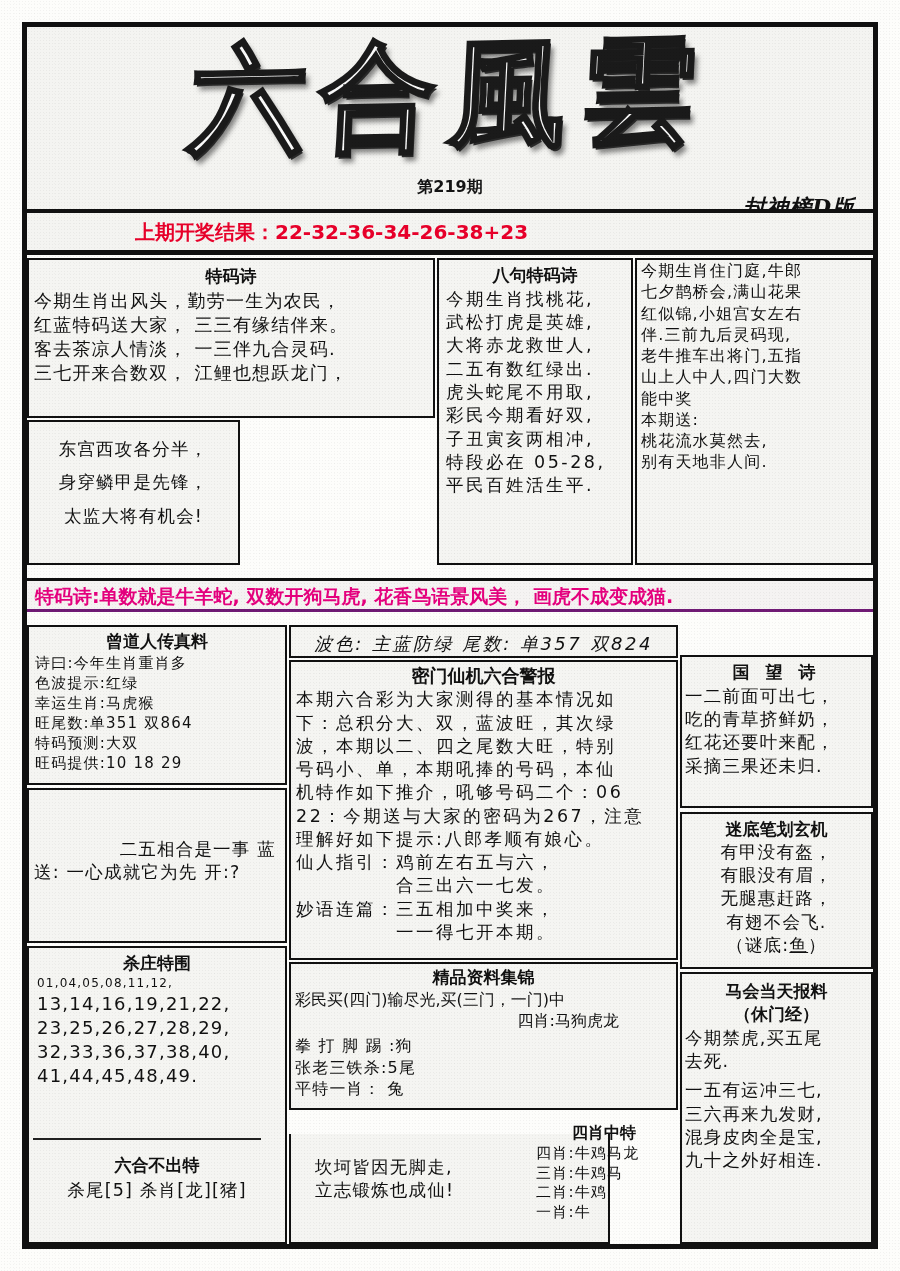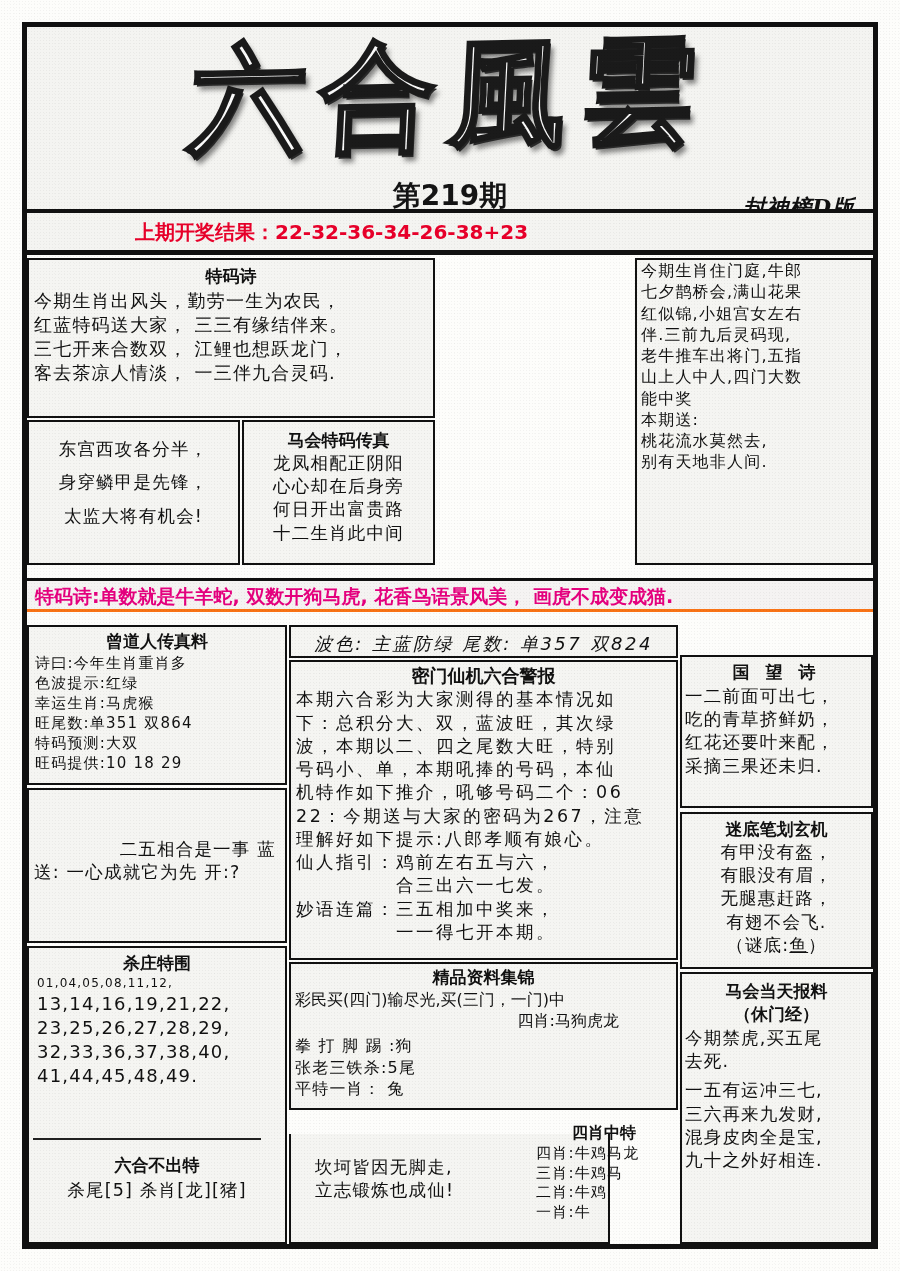--- a/index.html
+++ b/index.html
@@ -38,21 +38,21 @@
     font-family:"DejaVu Serif","Liberation Serif",serif;
     font-weight:bold;font-size:116px;line-height:1.1;letter-spacing:14px;
     color:#fbfbfb;
     -webkit-text-stroke:3px #1a1a1a;
     text-shadow:5px 7px 5px rgba(40,40,40,.55), 2px 3px 0 #2b2b2b;
     transform:skewX(-4deg) rotate(-1.2deg);
     white-space:nowrap;
   }
   .issue{
     position:absolute;left:0;right:0;top:150px;text-align:center;
-    font-size:28px;font-weight:bold;color:#141414;
+    font-size:16px;font-weight:bold;color:#141414;
     font-family:"DejaVu Sans","Liberation Sans",sans-serif;
   }
   .edition{
     position:absolute;right:18px;top:166px;
     font-family:"DejaVu Serif","Liberation Serif",serif;
     font-weight:bold;font-style:italic;font-size:22px;color:#111;
     letter-spacing:1px;
   }
   
   .resultbar{
@@ -80,21 +80,21 @@
   .ln.xs{font-size:15px;}
   .pad{padding:3px 5px;}
   .c{text-align:center;}
   .r{text-align:right;}
   .sp{letter-spacing:1.2px;}
   .sp2{letter-spacing:5px;}
   .sp3{letter-spacing:2.5px;}
   
   .pink{
     position:absolute;left:27px;top:578px;width:846px;height:34px;
-    box-sizing:border-box;border-top:3px solid #111;border-bottom:3px solid #f97316;
+    box-sizing:border-box;border-top:3px solid #111;border-bottom:3px solid #701a75;
     background:#f5f3f2;
   }
   .pink .t{
     position:absolute;left:8px;top:3px;right:4px;
     color:#e5007e;font-weight:bold;font-size:19px;white-space:nowrap;
     font-family:"DejaVu Sans","Liberation Sans",sans-serif;
   }
   .hr{
     border:0;border-top:2px solid #222;margin:4px 24px 4px 4px;
   }
@@ -114,25 +114,39 @@
 
   <div class="resultbar">
     <div class="txt">上期开奖结果：22-32-36-34-26-38+23</div>
   </div>
 
   <div class="cell" style="left:27px;top:258px;width:408px;height:160px;">
     <div class="ttl" style="margin-top:5px;">特码诗</div>
     <div class="pad" style="padding-top:1px;">
       <div class="ln sp" style="font-size:18px;">今期生肖出风头，勤劳一生为农民，</div>
       <div class="ln sp" style="font-size:18px;">红蓝特码送大家， 三三有缘结伴来。</div>
+      <div class="ln sp" style="font-size:18px;">客去茶凉人情淡， 一三伴九合灵码.</div>
       <div class="ln sp" style="font-size:18px;">三七开来合数双， 江鲤也想跃龙门，</div>
-      <div class="ln sp" style="font-size:18px;">客去茶凉人情淡， 一三伴九合灵码.</div>
-    </div>
-  </div>
-
+    </div>
+  </div>
+
+  <div class="cell" style="left:437px;top:258px;width:196px;height:307px;">
+    <div class="ttl" style="margin-top:4px;">八句特码诗</div>
+    <div class="pad" style="padding-top:1px;padding-left:7px;">
+      <div class="ln sp3">今期生肖找桃花,</div>
+      <div class="ln sp3">武松打虎是英雄,</div>
+      <div class="ln sp3">大将赤龙救世人,</div>
+      <div class="ln sp3">二五有数红绿出.</div>
+      <div class="ln sp3">虎头蛇尾不用取,</div>
+      <div class="ln sp3">彩民今期看好双,</div>
+      <div class="ln sp3">子丑寅亥两相冲,</div>
+      <div class="ln sp3">特段必在 05-28,</div>
+      <div class="ln sp3">平民百姓活生平.</div>
+    </div>
+  </div>
 
   <div class="cell" style="left:635px;top:258px;width:238px;height:307px;">
     <div class="pad" style="padding-top:0;padding-left:4px;">
       <div class="ln sm sp">今期生肖住门庭,牛郎</div>
       <div class="ln sm sp">七夕鹊桥会,满山花果</div>
       <div class="ln sm sp">红似锦,小姐宫女左右</div>
       <div class="ln sm sp">伴.三前九后灵码现,</div>
       <div class="ln sm sp">老牛推车出将门,五指</div>
       <div class="ln sm sp">山上人中人,四门大数</div>
       <div class="ln sm sp">能中奖</div>
@@ -143,29 +157,20 @@
   </div>
 
   <div class="cell" style="left:27px;top:420px;width:213px;height:145px;">
     <div class="pad c" style="padding-top:16px;">
       <div class="ln sp" style="margin-bottom:10px;">东宫西攻各分半，</div>
       <div class="ln sp" style="margin-bottom:10px;">身穿鳞甲是先锋，</div>
       <div class="ln sp">太监大将有机会!</div>
     </div>
   </div>
 
-  <div class="cell" style="left:242px;top:420px;width:193px;height:145px;">
-    <div class="pad c" style="padding-top:7px;">
-      <div class="ttl" style="font-size:17px;">马会特码传真</div>
-      <div class="ln sp">龙凤相配正阴阳</div>
-      <div class="ln sp">心心却在后身旁</div>
-      <div class="ln sp">何日开出富贵路</div>
-      <div class="ln sp">十二生肖此中间</div>
-    </div>
-  </div>
 
   <div class="pink">
     <div class="t">特码诗:单数就是牛羊蛇, 双数开狗马虎, 花香鸟语景风美， 画虎不成变成猫.</div>
   </div>
 
   <div class="cell" style="left:27px;top:625px;width:260px;height:160px;">
     <div class="ttl" style="margin-top:3px;">曾道人传真料</div>
     <div class="pad" style="padding-top:1px;padding-left:6px;">
       <div class="ln xs sp">诗曰:今年生肖重肖多</div>
       <div class="ln xs sp">色波提示:红绿</div>

